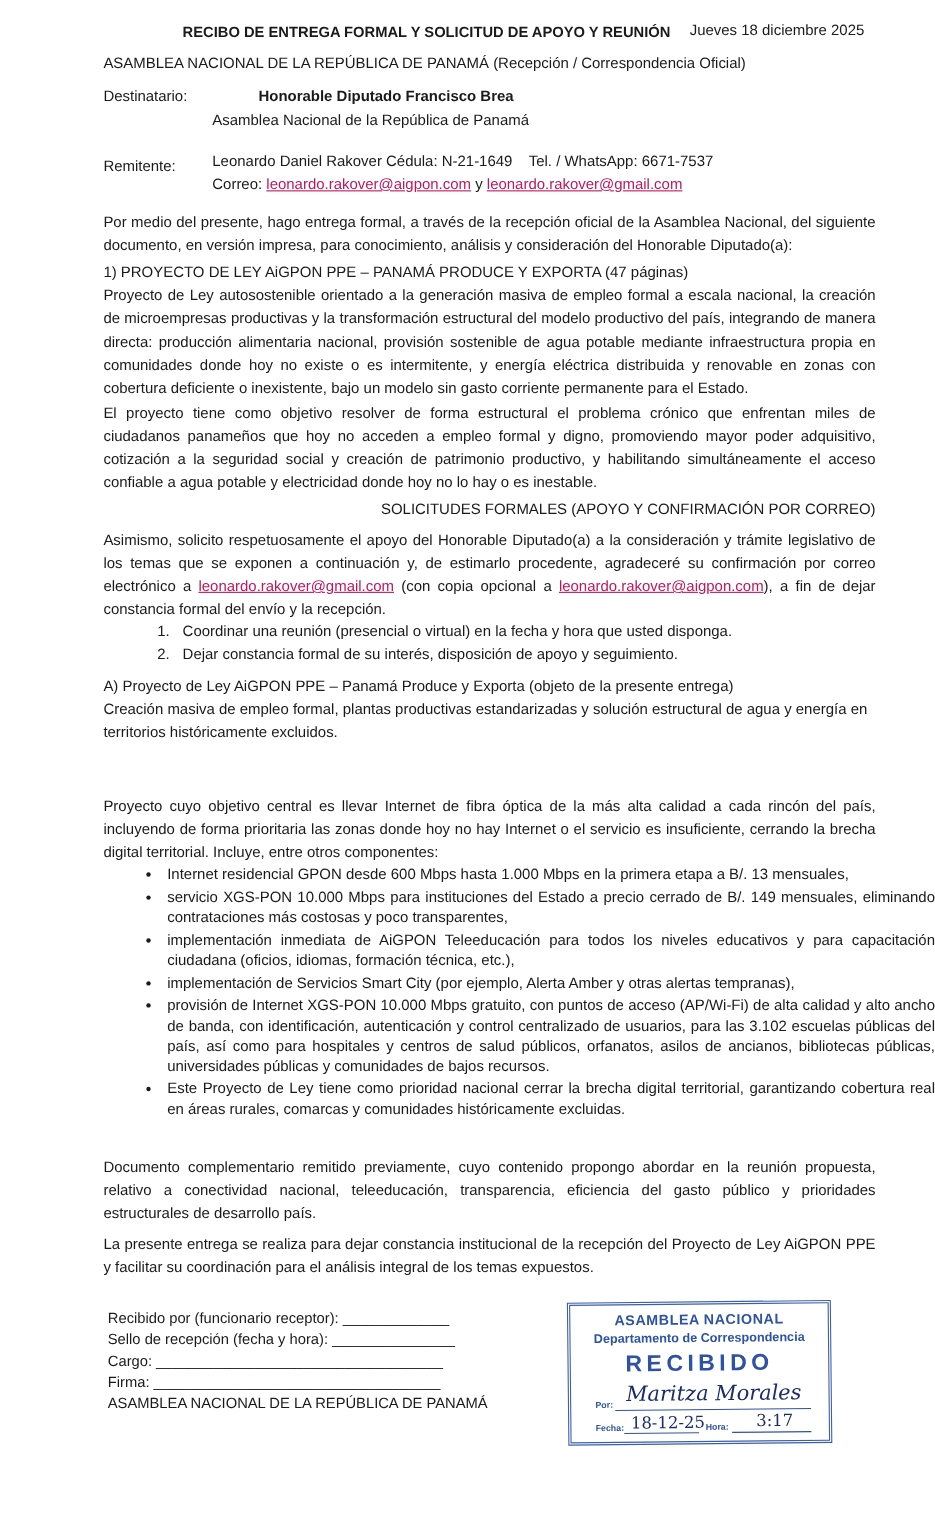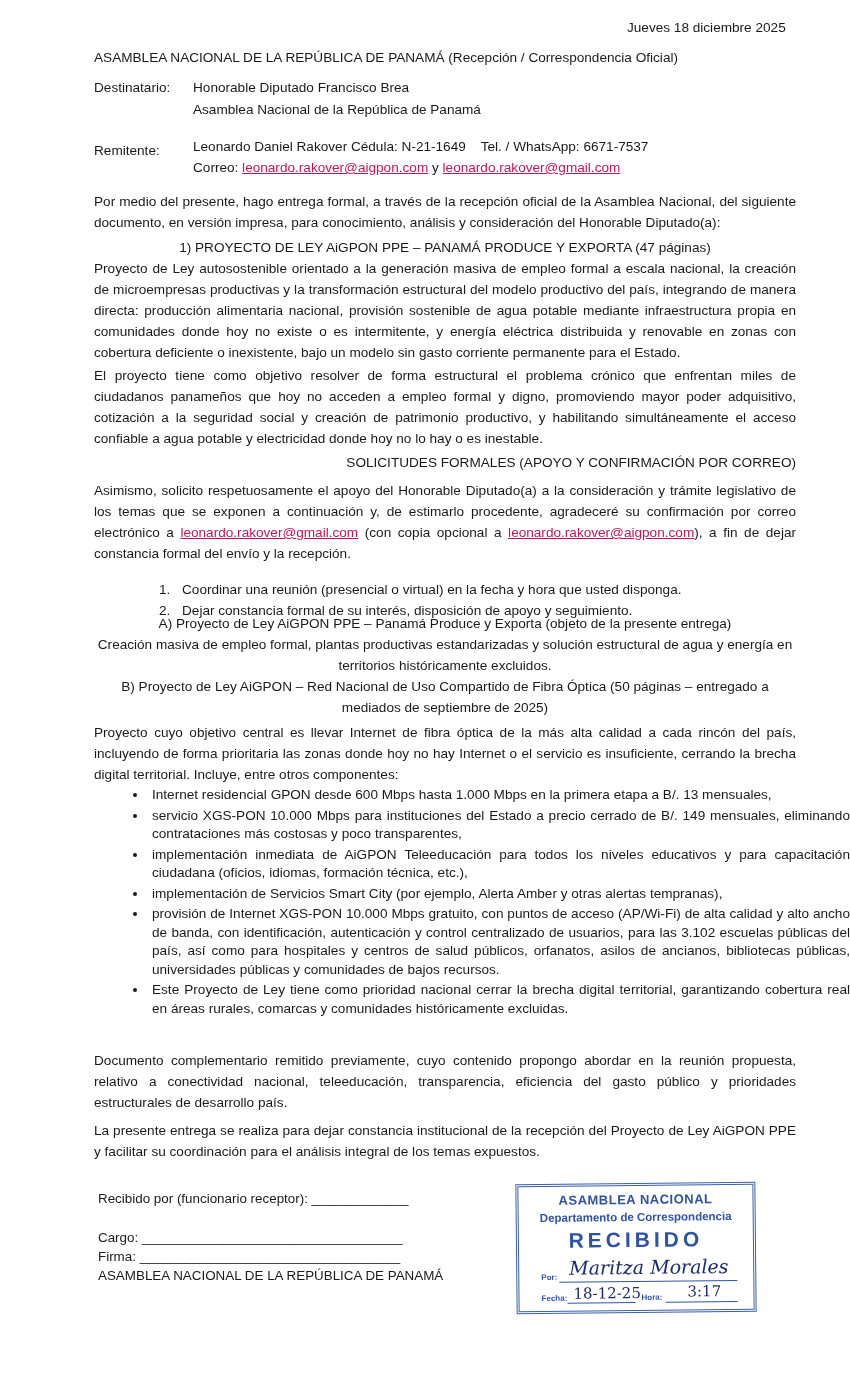--- a/index.html
+++ b/index.html
@@ -7,26 +7,26 @@
     width: 850px; height: 1392px; overflow: hidden; position: relative;
     font-family: "Liberation Sans", sans-serif; color: #1a1a1a;
   }
   .page { position: absolute; left: 0; top: 0; width: 850px; height: 1392px; }
   .abs { position: absolute; }
   .title { left: 166px; top: 22px; font-weight: bold; font-size: 13.4px; }
   .date { left: 627px; top: 20px; font-size: 13.6px; }
   .inst { left: 94px; top: 50px; font-size: 13.6px; }
   .lbl { left: 94px; font-size: 13.6px; }
   .val { left: 193px; font-size: 13.6px; }
-  .bold { font-weight: normal; }
+  .bold { font-weight: bold; margin-left: 42px; }
   a.mail { color: #be185d; text-decoration: underline; }
   .para { left: 94px; width: 702px; font-size: 13.6px; line-height: 21px; text-align: justify; }
-  .para.left { text-align: center; }
+  .para.left { text-align: left; }
   .center { left: 94px; width: 702px; text-align: right; font-size: 13.6px; }
-  ol.req { position: absolute; left: 94px; top: 563px; margin: 16px; padding-left: 64px; font-size: 13.6px; line-height: 21px; }
+  ol.req { position: absolute; left: 94px; top: 563px; margin: 0; padding-left: 64px; font-size: 13.6px; line-height: 21px; }
   ol.req li { padding-left: 8px; }
   ul.comp { position: absolute; left: 94px; top: 786px; width: 702px; margin: 0; padding-left: 54px; font-size: 13.6px; line-height: 18.5px; text-align: justify; }
   ul.comp li { margin-bottom: 2px; padding-left: 4px; }
   .sig { left: 98px; font-size: 13.4px; line-height: 19px; }
   .stamp {
     position: absolute; left: 516px; top: 1183px; width: 234px; height: 124px;
     border: 3px double #3b5fa8; transform: rotate(-0.6deg);
     color: #2f53a3;
   }
   .stamp .s1 { position: absolute; left: 0; width: 234px; top: 6px; text-align: center; font-weight: bold; font-size: 13px; letter-spacing: 0.5px; }
@@ -34,20 +34,21 @@
   .stamp .s3 { position: absolute; left: 0; width: 234px; top: 42px; text-align: center; font-weight: bold; font-size: 21px; letter-spacing: 4px; }
   .stamp .row { position: absolute; left: 22px; font-size: 8px; font-weight: bold; }
   .stamp .line { position: absolute; border-bottom: 1.5px solid #2f53a3; }
   .hand { position: absolute; font-family: "DejaVu Serif", serif; font-style: italic; color: #1a2c6b; }
 </style>
 </head>
 <body>
 
 <div class="page">
 
+  <div class="abs title">RECIBO DE ENTREGA FORMAL Y SOLICITUD DE APOYO Y REUNIÓN</div>
   <div class="abs date">Jueves 18 diciembre 2025</div>
   <div class="abs inst">ASAMBLEA NACIONAL DE LA REPÚBLICA DE PANAMÁ  (Recepción / Correspondencia Oficial)</div>
 
   <div class="abs lbl" style="top:80px">Destinatario:</div>
   <div class="abs val bold" style="top:80px">Honorable Diputado Francisco Brea</div>
   <div class="abs val" style="top:102px">Asamblea Nacional de la República de Panamá</div>
 
   <div class="abs lbl" style="top:143px">Remitente:</div>
   <div class="abs val" style="top:139px; white-space:pre">Leonardo Daniel Rakover Cédula: N-21-1649    Tel. / WhatsApp: 6671-7537</div>
   <div class="abs val" style="top:160px; white-space:pre"><span>Correo: </span><a class="mail">leonardo.rakover@aigpon.com</a><span> y </span><a class="mail">leonardo.rakover@gmail.com</a></div>
@@ -62,37 +63,37 @@
 
   <div class="abs para" style="top:480px"><span>Asimismo, solicito respetuosamente el apoyo del Honorable Diputado(a) a la consideración y trámite legislativo de los temas que se exponen a continuación y, de estimarlo procedente, agradeceré su confirmación por correo electrónico a </span><a class="mail">leonardo.rakover@gmail.com</a><span> (con copia opcional a </span><a class="mail">leonardo.rakover@aigpon.com</a><span>), a fin de dejar constancia formal del envío y la recepción.</span></div>
 
   <ol class="req">
     <li>Coordinar una reunión (presencial o virtual) en la fecha y hora que usted disponga.</li>
     <li>Dejar constancia formal de su interés, disposición de apoyo y seguimiento.</li>
   </ol>
 
   <div class="abs para left" style="top:613px">A) Proyecto de Ley AiGPON PPE – Panamá Produce y Exporta   (objeto de la presente entrega)</div>
   <div class="abs para left" style="top:634px">Creación masiva de empleo formal, plantas productivas estandarizadas y solución estructural de agua y energía en territorios históricamente excluidos.</div>
-  <div class="abs para left" style="top:676px">B) Proyecto de Ley AiGPON – Red Nacional de Uso Compartido de Fibra Óptica (50 páginas – entregado a mediados de septiembre de 2025)</div>
   <div class="abs para" style="top:722px">Proyecto cuyo objetivo central es llevar Internet de fibra óptica de la más alta calidad a cada rincón del país, incluyendo de forma prioritaria las zonas donde hoy no hay Internet o el servicio es insuficiente, cerrando la brecha digital territorial. Incluye, entre otros componentes:</div>
 
   <ul class="comp">
     <li>Internet residencial GPON desde 600 Mbps hasta 1.000 Mbps en la primera etapa a B/. 13 mensuales,</li>
     <li>servicio XGS-PON 10.000 Mbps para instituciones del Estado a precio cerrado de B/. 149 mensuales, eliminando contrataciones más costosas y poco transparentes,</li>
     <li>implementación inmediata de AiGPON Teleeducación para todos los niveles educativos y para capacitación ciudadana (oficios, idiomas, formación técnica, etc.),</li>
     <li>implementación de Servicios Smart City (por ejemplo, Alerta Amber y otras alertas tempranas),</li>
     <li>provisión de Internet XGS-PON 10.000 Mbps gratuito, con puntos de acceso (AP/Wi-Fi) de alta calidad y alto ancho de banda, con identificación, autenticación y control centralizado de usuarios, para las 3.102 escuelas públicas del país, así como para hospitales y centros de salud públicos, orfanatos, asilos de ancianos, bibliotecas públicas, universidades públicas y comunidades de bajos recursos.</li>
     <li>Este Proyecto de Ley tiene como prioridad nacional cerrar la brecha digital territorial, garantizando cobertura real en áreas rurales, comarcas y comunidades históricamente excluidas.</li>
   </ul>
 
   <div class="abs para" style="top:1050px">Documento complementario remitido previamente, cuyo contenido propongo abordar en la reunión propuesta, relativo a conectividad nacional, teleeducación, transparencia, eficiencia del gasto público y prioridades estructurales de desarrollo país.</div>
 
   <div class="abs para" style="top:1120px">La presente entrega se realiza para dejar constancia institucional de la recepción del Proyecto de Ley AiGPON PPE y facilitar su coordinación para el análisis integral de los temas expuestos.</div>
 
   <div class="abs sig" style="top:1189px">Recibido por (funcionario receptor): _____________</div>
+  <div class="abs sig" style="top:1208px">Sello de recepción (fecha y hora): _______________</div>
   <div class="abs sig" style="top:1228px">Cargo: ___________________________________</div>
   <div class="abs sig" style="top:1247px">Firma: ___________________________________</div>
   <div class="abs sig" style="top:1266px">ASAMBLEA NACIONAL DE LA REPÚBLICA DE PANAMÁ</div>
 
   <div class="stamp">
     <div class="s1">ASAMBLEA NACIONAL</div>
     <div class="s2">Departamento de Correspondencia</div>
     <div class="s3">RECIBIDO</div>
     <div class="row" style="top:86px">Por:</div>
     <div class="line" style="left:40px; top:95px; width:178px"></div>

